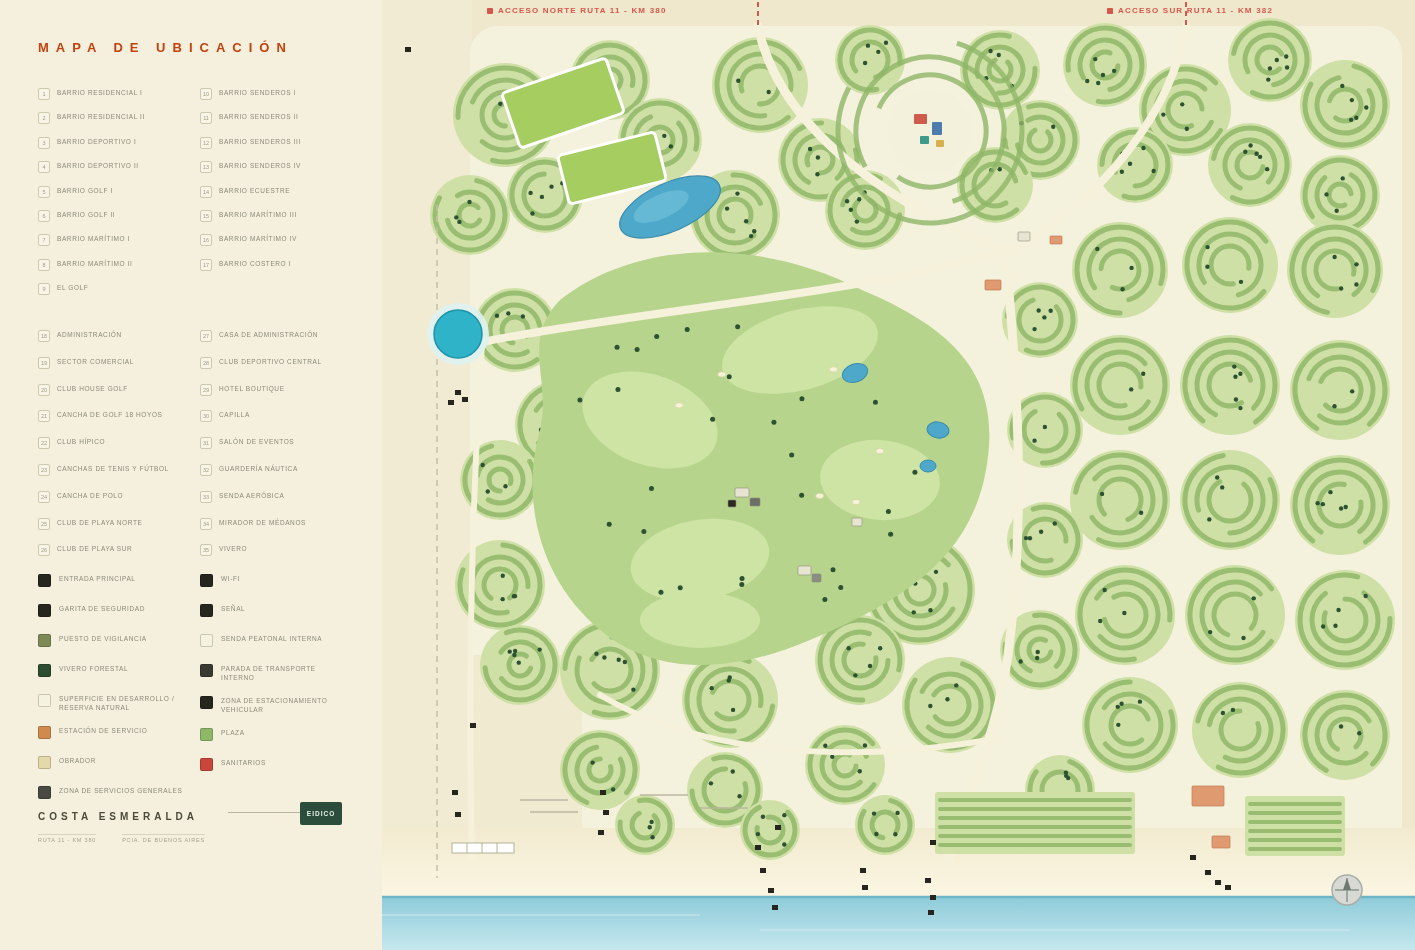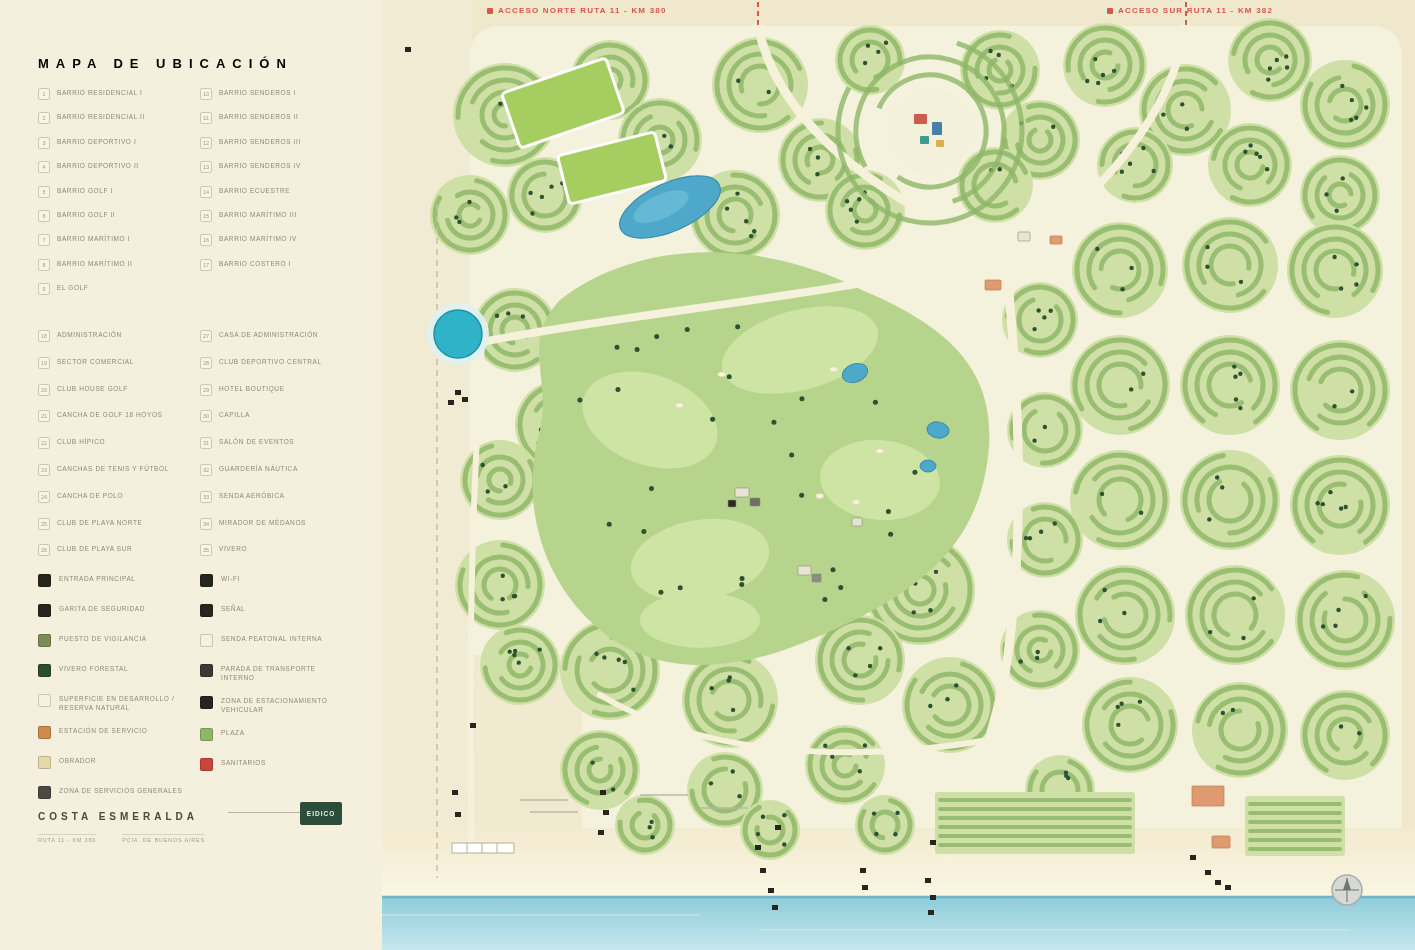--- a/index.html
+++ b/index.html
@@ -1,21 +1,21 @@
 <!DOCTYPE html>
 <html><head>
 <meta charset="utf-8">
 <style>
   html,body{margin:0;padding:0;}
   body{font-family:"Liberation Sans", sans-serif;}
   #stage{position:relative;width:1415px;height:950px;background:#f3efdc;overflow:hidden;}
 
   
   .legend-panel{position:absolute;left:0;top:0;width:382px;height:950px;background:#f4f0dd;z-index:5;}
-  .map-title{position:absolute;left:38px;top:56px;font-size:13px;letter-spacing:7px;color:#000000;font-weight:bold;white-space:nowrap;}
+  .map-title{position:absolute;left:38px;top:40px;font-size:13px;letter-spacing:7px;color:#c2410c;font-weight:bold;white-space:nowrap;}
   .lg-section{position:absolute;left:38px;width:330px;display:flex;}
   .lg-col{display:flex;flex-direction:column;}
   .lg-col.first{width:162px;}
   .lg-col.second{width:168px;}
   .lg-row{display:flex;align-items:flex-start;margin-bottom:0;}
   .lg-num{flex:0 0 auto;width:10px;height:10px;border:1px solid #cdc8ae;border-radius:2px;font-size:5.5px;line-height:10px;text-align:center;color:#a09d88;margin-right:7px;background:#f8f5e6;}
   .lg-label{font-size:6.5px;letter-spacing:.6px;color:#8b897a;text-transform:uppercase;line-height:8.5px;padding-top:1px;max-width:130px;}
   .sec-barrios .lg-row{height:24.4px;}
   .sec-amen .lg-row{height:26.8px;}
   .sec-sym .lg-row{margin-bottom:0;}

